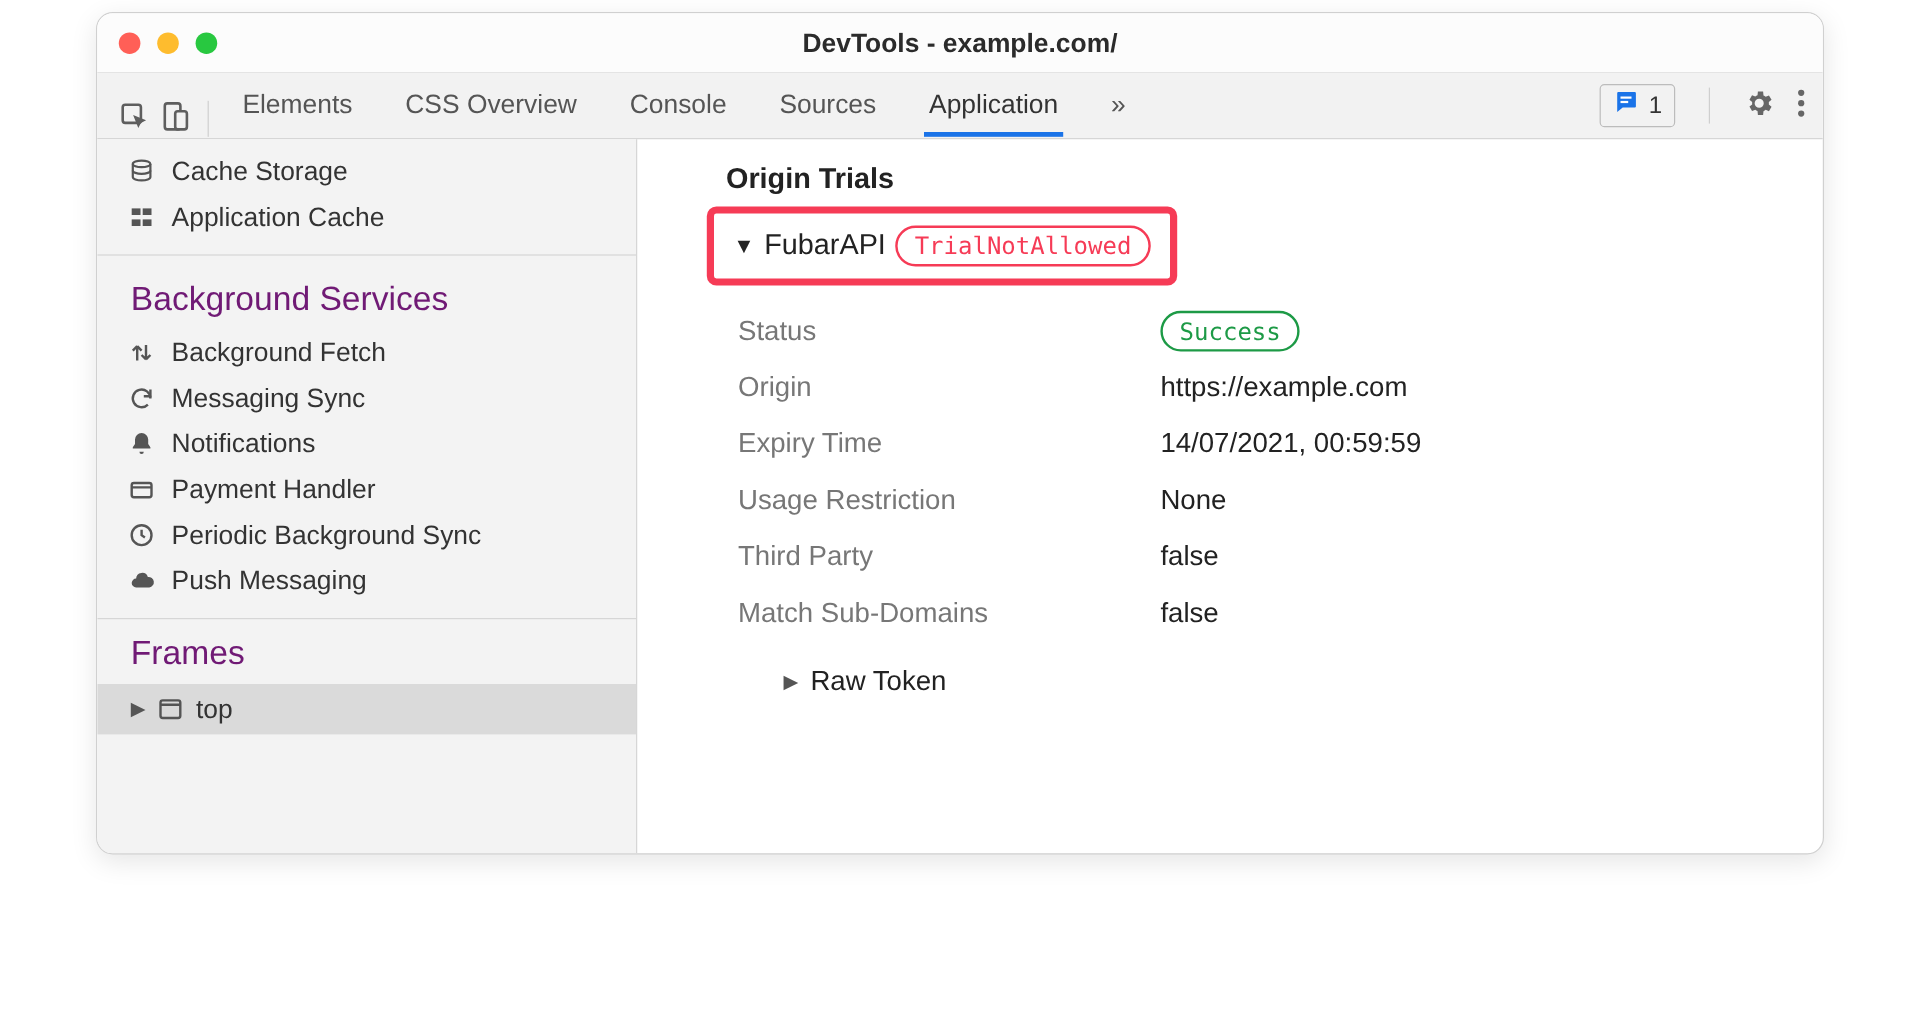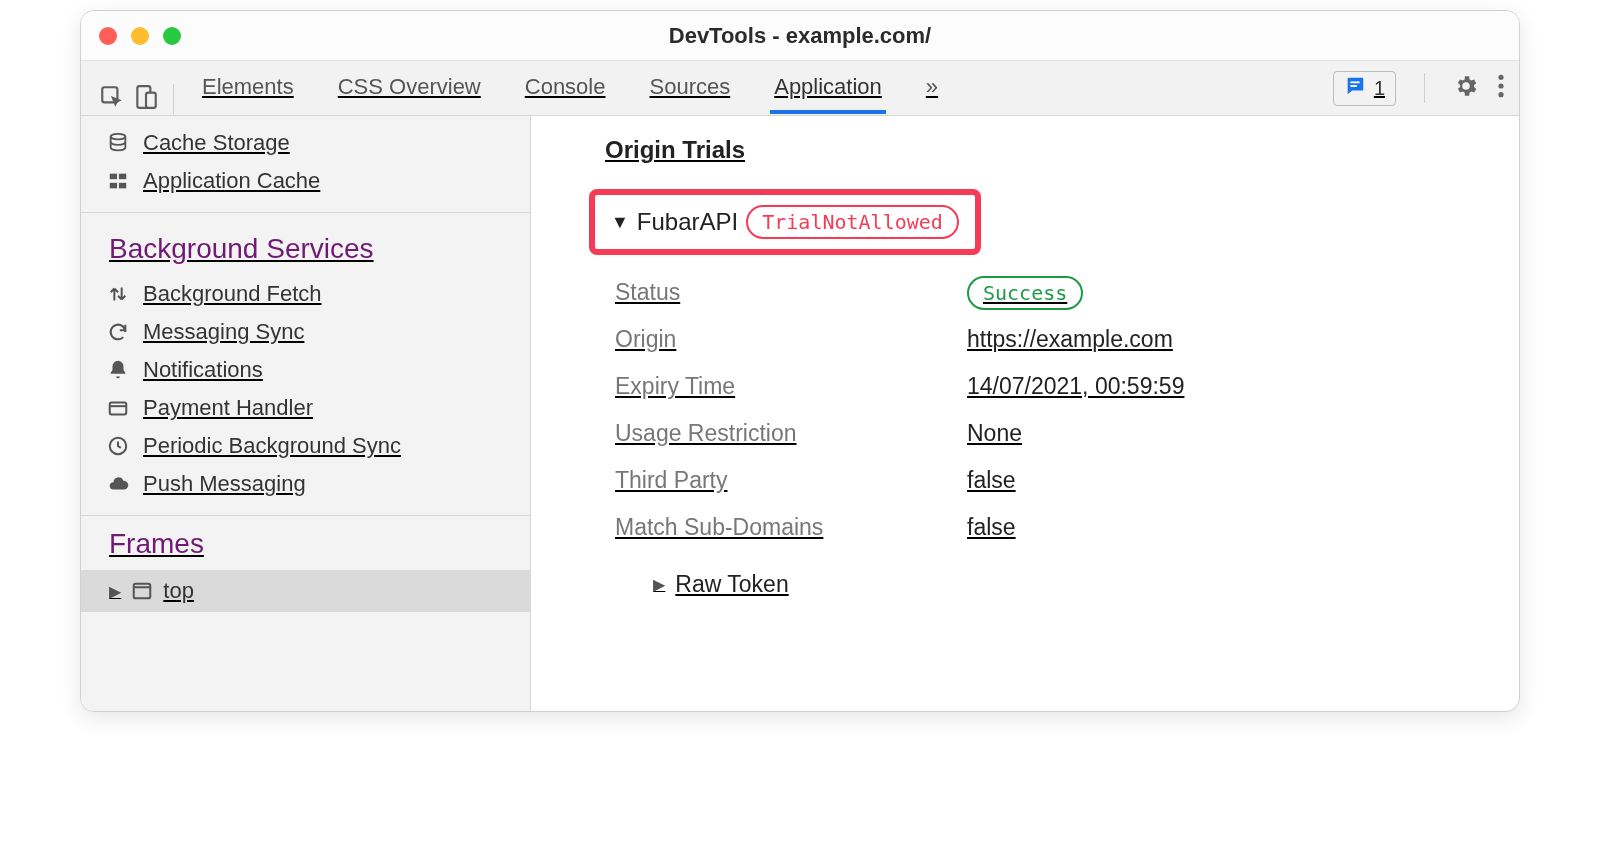--- a/index.html
+++ b/index.html
@@ -13,21 +13,20 @@
     justify-content: center;
     padding-top: 10px;
   }
   .window {
     width: 1440px;
     border: 1px solid #d0d0d0;
     border-radius: 14px;
     overflow: hidden;
     box-shadow: 0 6px 22px rgba(0,0,0,0.10);
     background: #fff;
-    text-decoration: underline;
   }
   .titlebar {
     height: 50px;
     background: #fcfcfc;
     display: flex;
     align-items: center;
     padding: 0 18px;
     position: relative;
     border-bottom: 1px solid #e4e4e4;
   }
@@ -88,21 +87,21 @@
     display:flex; align-items:center; gap:10px;
     padding:8px 10px 8px 28px;
     background:#dadada;
     font-size:22px; color:#333;
   }
   .caret { font-size:16px; color:#555; }
   .frame-ico { display:flex; color:#555; }
   .main {
     flex:1; padding: 20px 28px; overflow:auto;
   }
-  .section-title { font-size:24px; font-weight:700; color:#222; margin-bottom:25px; margin-left:10px;}
+  .section-title { font-size:24px; font-weight:700; color:#222; margin-bottom:8px; margin-left:10px;}
   .highlight-box {
     border:6px solid #f63b56;
     border-radius:8px;
     padding:10px 16px;
     display:inline-flex;
     align-items:center;
     gap:8px;
     margin-left:-6px;
     margin-bottom:24px;
   }

